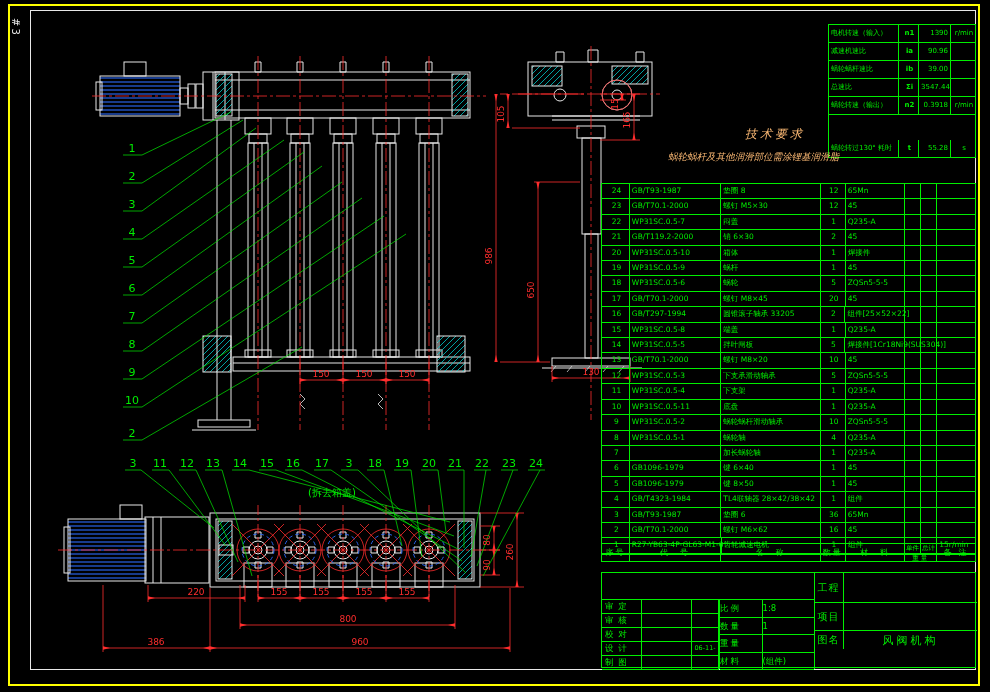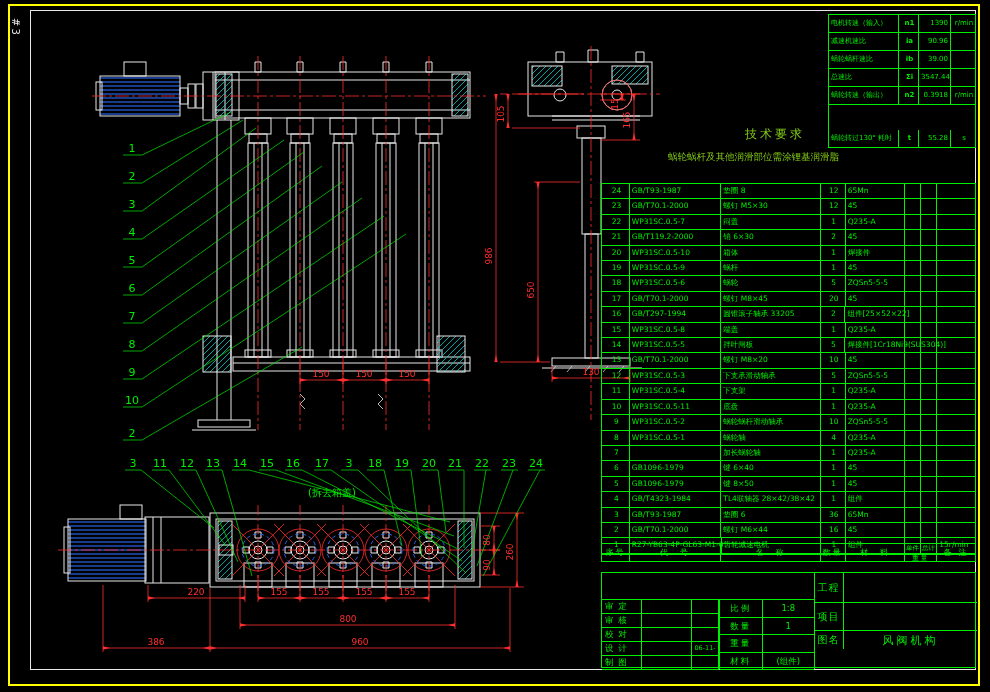--- a/index.html
+++ b/index.html
@@ -3,27 +3,27 @@
 <meta charset="utf-8">
 <style>
   html,body{margin:0;padding:0;background:#000;width:990px;height:692px;overflow:hidden;
     font-family:"DejaVu Sans",sans-serif;}
   .abs{position:absolute;}
   .sheet{position:absolute;left:0;top:0;width:990px;height:692px;background:#000;}
   .yb{position:absolute;left:8px;top:4px;width:972px;height:682px;border:2px solid #ffff00;box-sizing:border-box;}
   .wf{position:absolute;left:30px;top:10px;width:946px;height:660px;border:1px solid #e8e8e8;box-sizing:border-box;}
   .sheetcode{position:absolute;left:10px;top:18px;color:#e8e8e8;font-size:10px;writing-mode:vertical-rl;letter-spacing:2px;}
   svg{position:absolute;left:0;top:0;}
-  .spec{position:absolute;left:828px;top:14px;width:148px;border:1px solid #00ee00;box-sizing:border-box;font-size:7px;line-height:16px;color:#00ee00;}
+  .spec{position:absolute;left:828px;top:24px;width:148px;border:1px solid #00ee00;box-sizing:border-box;font-size:7px;line-height:16px;color:#00ee00;}
   .srow{display:flex;height:17px;border-bottom:1px solid #00ee00;}
   .srow:last-child{border-bottom:none;margin-top:25px;}
   .srow span{display:block;border-right:1px solid #00ee00;overflow:hidden;white-space:nowrap;box-sizing:border-box;padding-left:2px;}
   .srow span:last-child{border-right:none;}
   .sl{width:70px;} .ss{width:20px;text-align:center;font-weight:bold;} .sv{width:32px;text-align:right;padding-right:2px;} .su{width:24px;text-align:center;}
-  .tech{position:absolute;color:#84cc16;}
+  .tech{position:absolute;color:#fdba74;font-style:italic;}
   .tech-title{left:705px;top:126px;width:140px;text-align:center;font-size:12px;letter-spacing:3px;}
   .tech-line{left:668px;top:151px;width:310px;font-size:9.5px;white-space:nowrap;}
   .parts{position:absolute;left:601px;top:183px;width:375px;border:1px solid #00ee00;box-sizing:border-box;color:#00ee00;font-size:7.5px;}
   .prow{display:flex;height:15.42px;}
   .prow .c{display:block;box-sizing:border-box;border-right:1px solid #00ee00;border-bottom:1px solid #00ee00;
      white-space:nowrap;overflow:visible;line-height:14px;padding-left:2px;}
   .cseq{width:28px;text-align:center;padding-left:0;}
   .ccode{width:92px;}
   .cname{width:100px;}
   .cqty{width:25px;text-align:center;padding-left:0;}
@@ -41,21 +41,21 @@
   .tb{position:absolute;left:601px;top:572px;width:375px;height:96px;border:1px solid #00ee00;box-sizing:border-box;color:#00ee00;font-size:8.5px;}
   .tb .vline{position:absolute;left:212px;top:0;width:1px;height:96px;background:#00ee00;}
   .signwrap{position:absolute;left:0;top:26px;width:117px;height:70px;border-top:1px solid #00ee00;box-sizing:border-box;}
   .sgr{display:flex;height:14px;box-sizing:border-box;}
   .sgr span{display:block;border-right:1px solid #00ee00;border-bottom:1px solid #00ee00;box-sizing:border-box;overflow:hidden;line-height:13px;}
   .sgl{width:40px;padding-left:3px;letter-spacing:1px;}
   .sgb{width:50px;}
   .sgd{width:27px;font-size:6.5px;text-align:center;}
   .infowrap{position:absolute;left:117px;top:26px;width:95px;height:70px;border-top:1px solid #00ee00;border-left:1px solid #00ee00;box-sizing:border-box;}
   .ifr{display:flex;height:17.5px;box-sizing:border-box;}
-  .ifr span{display:block;border-right:1px solid #00ee00;border-bottom:1px solid #00ee00;box-sizing:border-box;line-height:16px;text-align:center;overflow:hidden;}
+  .ifr span{display:block;border-right:1px solid #00ee00;border-bottom:1px solid #00ee00;box-sizing:border-box;line-height:16px;overflow:hidden;}
   .ifl{width:43px;letter-spacing:2px;}
   .ifv{width:52px;border-right:none !important;}
   .rtb{position:absolute;left:212px;top:0;width:163px;height:96px;}
   .rrow{display:flex;border-bottom:1px solid #00ee00;box-sizing:border-box;}
   .rrow:last-child{border-bottom:none;}
   .rlab{width:30px;border-right:1px solid #00ee00;box-sizing:border-box;display:flex;align-items:center;justify-content:center;font-size:10px;letter-spacing:1px;}
   .rval{flex:1;display:flex;align-items:center;justify-content:center;font-size:11px;letter-spacing:3px;}
 </style>
 </head>
 <body>
@@ -630,21 +630,21 @@
         <span class="c cqty">36</span>
         <span class="c cmat">65Mn</span>
         <span class="c cw"></span>
         <span class="c cw"></span>
         <span class="c crem"></span>
       </div>
 
       <div class="prow">
         <span class="c cseq">2</span>
         <span class="c ccode">GB/T70.1-2000</span>
-        <span class="c cname">螺钉 M6×44</span>
+        <span class="c cname">螺钉 M6×62</span>
         <span class="c cqty">16</span>
         <span class="c cmat">45</span>
         <span class="c cw"></span>
         <span class="c cw"></span>
         <span class="c crem"></span>
       </div>
 
       <div class="prow">
         <span class="c cseq">1</span>
         <span class="c ccode">R27-YB63-4P-GL63-M1-0°</span>

